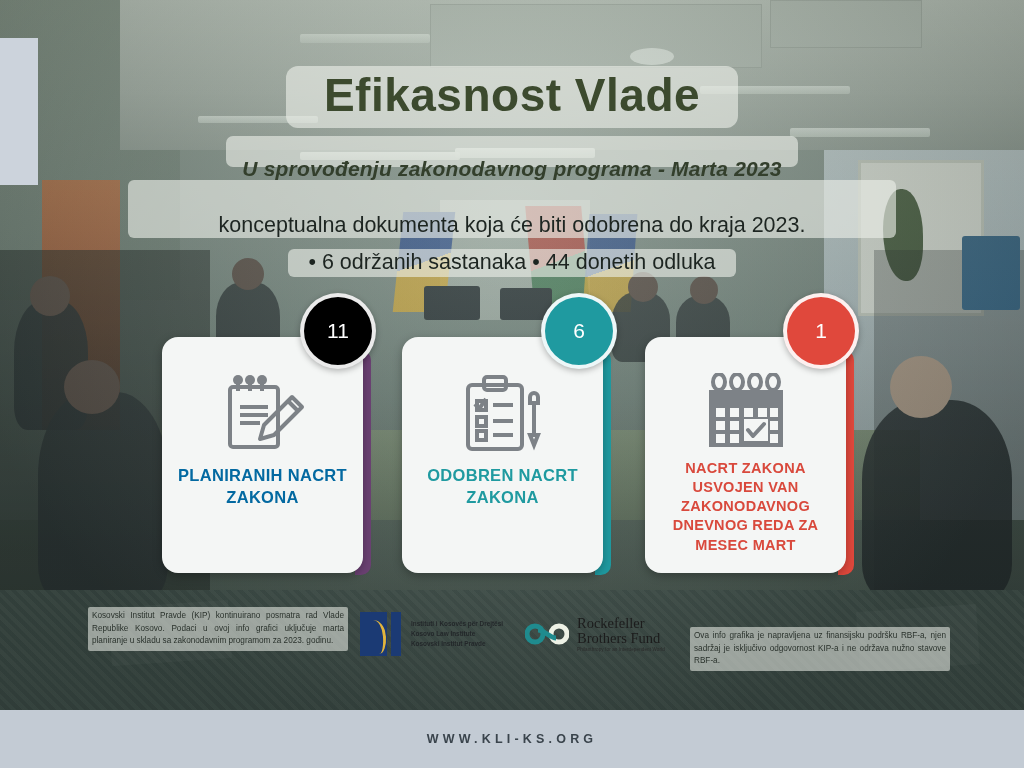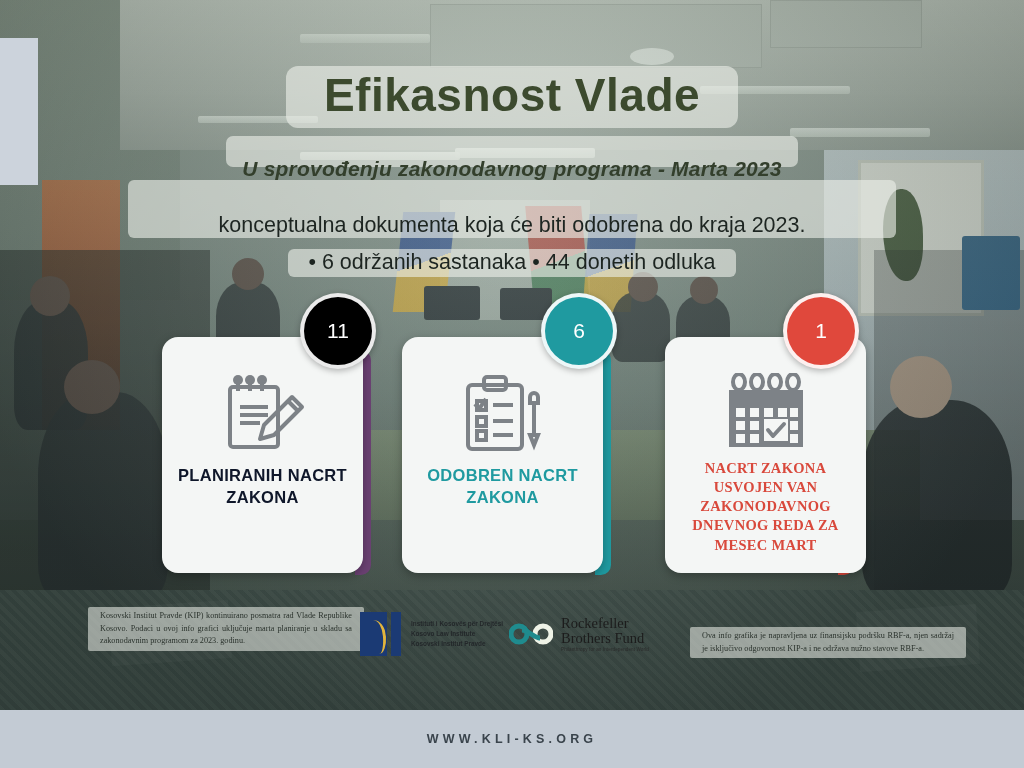--- a/index.html
+++ b/index.html
@@ -79,38 +79,38 @@
     color:#fff;font-size:21px;font-weight:normal;box-shadow:0 2px 6px rgba(0,0,0,.28);}
   .card .icon{position:absolute;left:0;right:0;top:36px;display:flex;justify-content:center;}
   .card .cap{position:absolute;left:12px;right:12px;text-align:center;
     font-weight:bold;line-height:1.32;letter-spacing:.3px;}
   .cap1,.cap2{top:128px;font-size:16.5px;}
   .cap3{top:122px;font-size:14.5px;line-height:1.42;}
 
   
   #card1{left:162px;} #bar1{left:355px;background:#6b4173;}
   #badge1{left:300px;background:#000000;}
-  .cap1{color:#0f172a;}
+  .cap1{color:#0369a1;}
   
   #card2{left:402px;} #bar2{left:595px;background:#1f9aa0;}
   #badge2{left:541px;background:#1f9aa0;}
   .cap2{color:#1f9aa0;}
   
-  #card3{left:665px;font-family:Liberation Serif, serif;} #bar3{left:838px;background:#e0483c;}
+  #card3{left:645px;} #bar3{left:838px;background:#e0483c;}
   #badge3{left:783px;background:#e0483c;}
   .cap3{color:#d9493c;}
 
   
   .foot-note{position:absolute;font-size:8.2px;line-height:1.55;color:#2a322c;
-    text-align:justify;background:rgba(231,234,227,.58);padding:3px 12px;border-radius:2px;font-family:Liberation Serif, serif;}
+    text-align:justify;background:rgba(231,234,227,.58);padding:3px 4px;border-radius:2px;}
   #foot-left{left:88px;top:607px;width:252px;}
   #foot-right{left:690px;top:607px;width:252px;text-align:justify;margin-top:20px;}
 
   .logos{position:absolute;left:360px;top:608px;width:320px;height:52px;display:flex;
-    align-items:center;gap:6px;}
+    align-items:center;gap:22px;}
   .kli-logo{display:flex;align-items:center;gap:7px;}
   .kli-mark{position:relative;width:44px;height:44px;}
   .kli-mark .b1{position:absolute;left:0;top:0;width:27px;height:44px;background:#1b3a74;}
   .kli-mark .b2{position:absolute;left:31px;top:0;width:10px;height:44px;background:#1b3a74;}
   .kli-mark .swoosh{position:absolute;left:7px;top:8px;width:16px;height:34px;
     border-right:3px solid #e3b53c;border-radius:0 60% 40% 0/0 50% 50% 0;transform:rotate(-4deg);}
   .kli-txt{font-size:6.4px;line-height:1.52;color:#23272a;font-weight:bold;}
   .rbf-logo{display:flex;align-items:center;gap:8px;}
   .rbf-mark{width:44px;height:30px;}
   .rbf-txt .r1,.rbf-txt .r2{font-family:"Liberation Serif","DejaVu Serif",serif;

